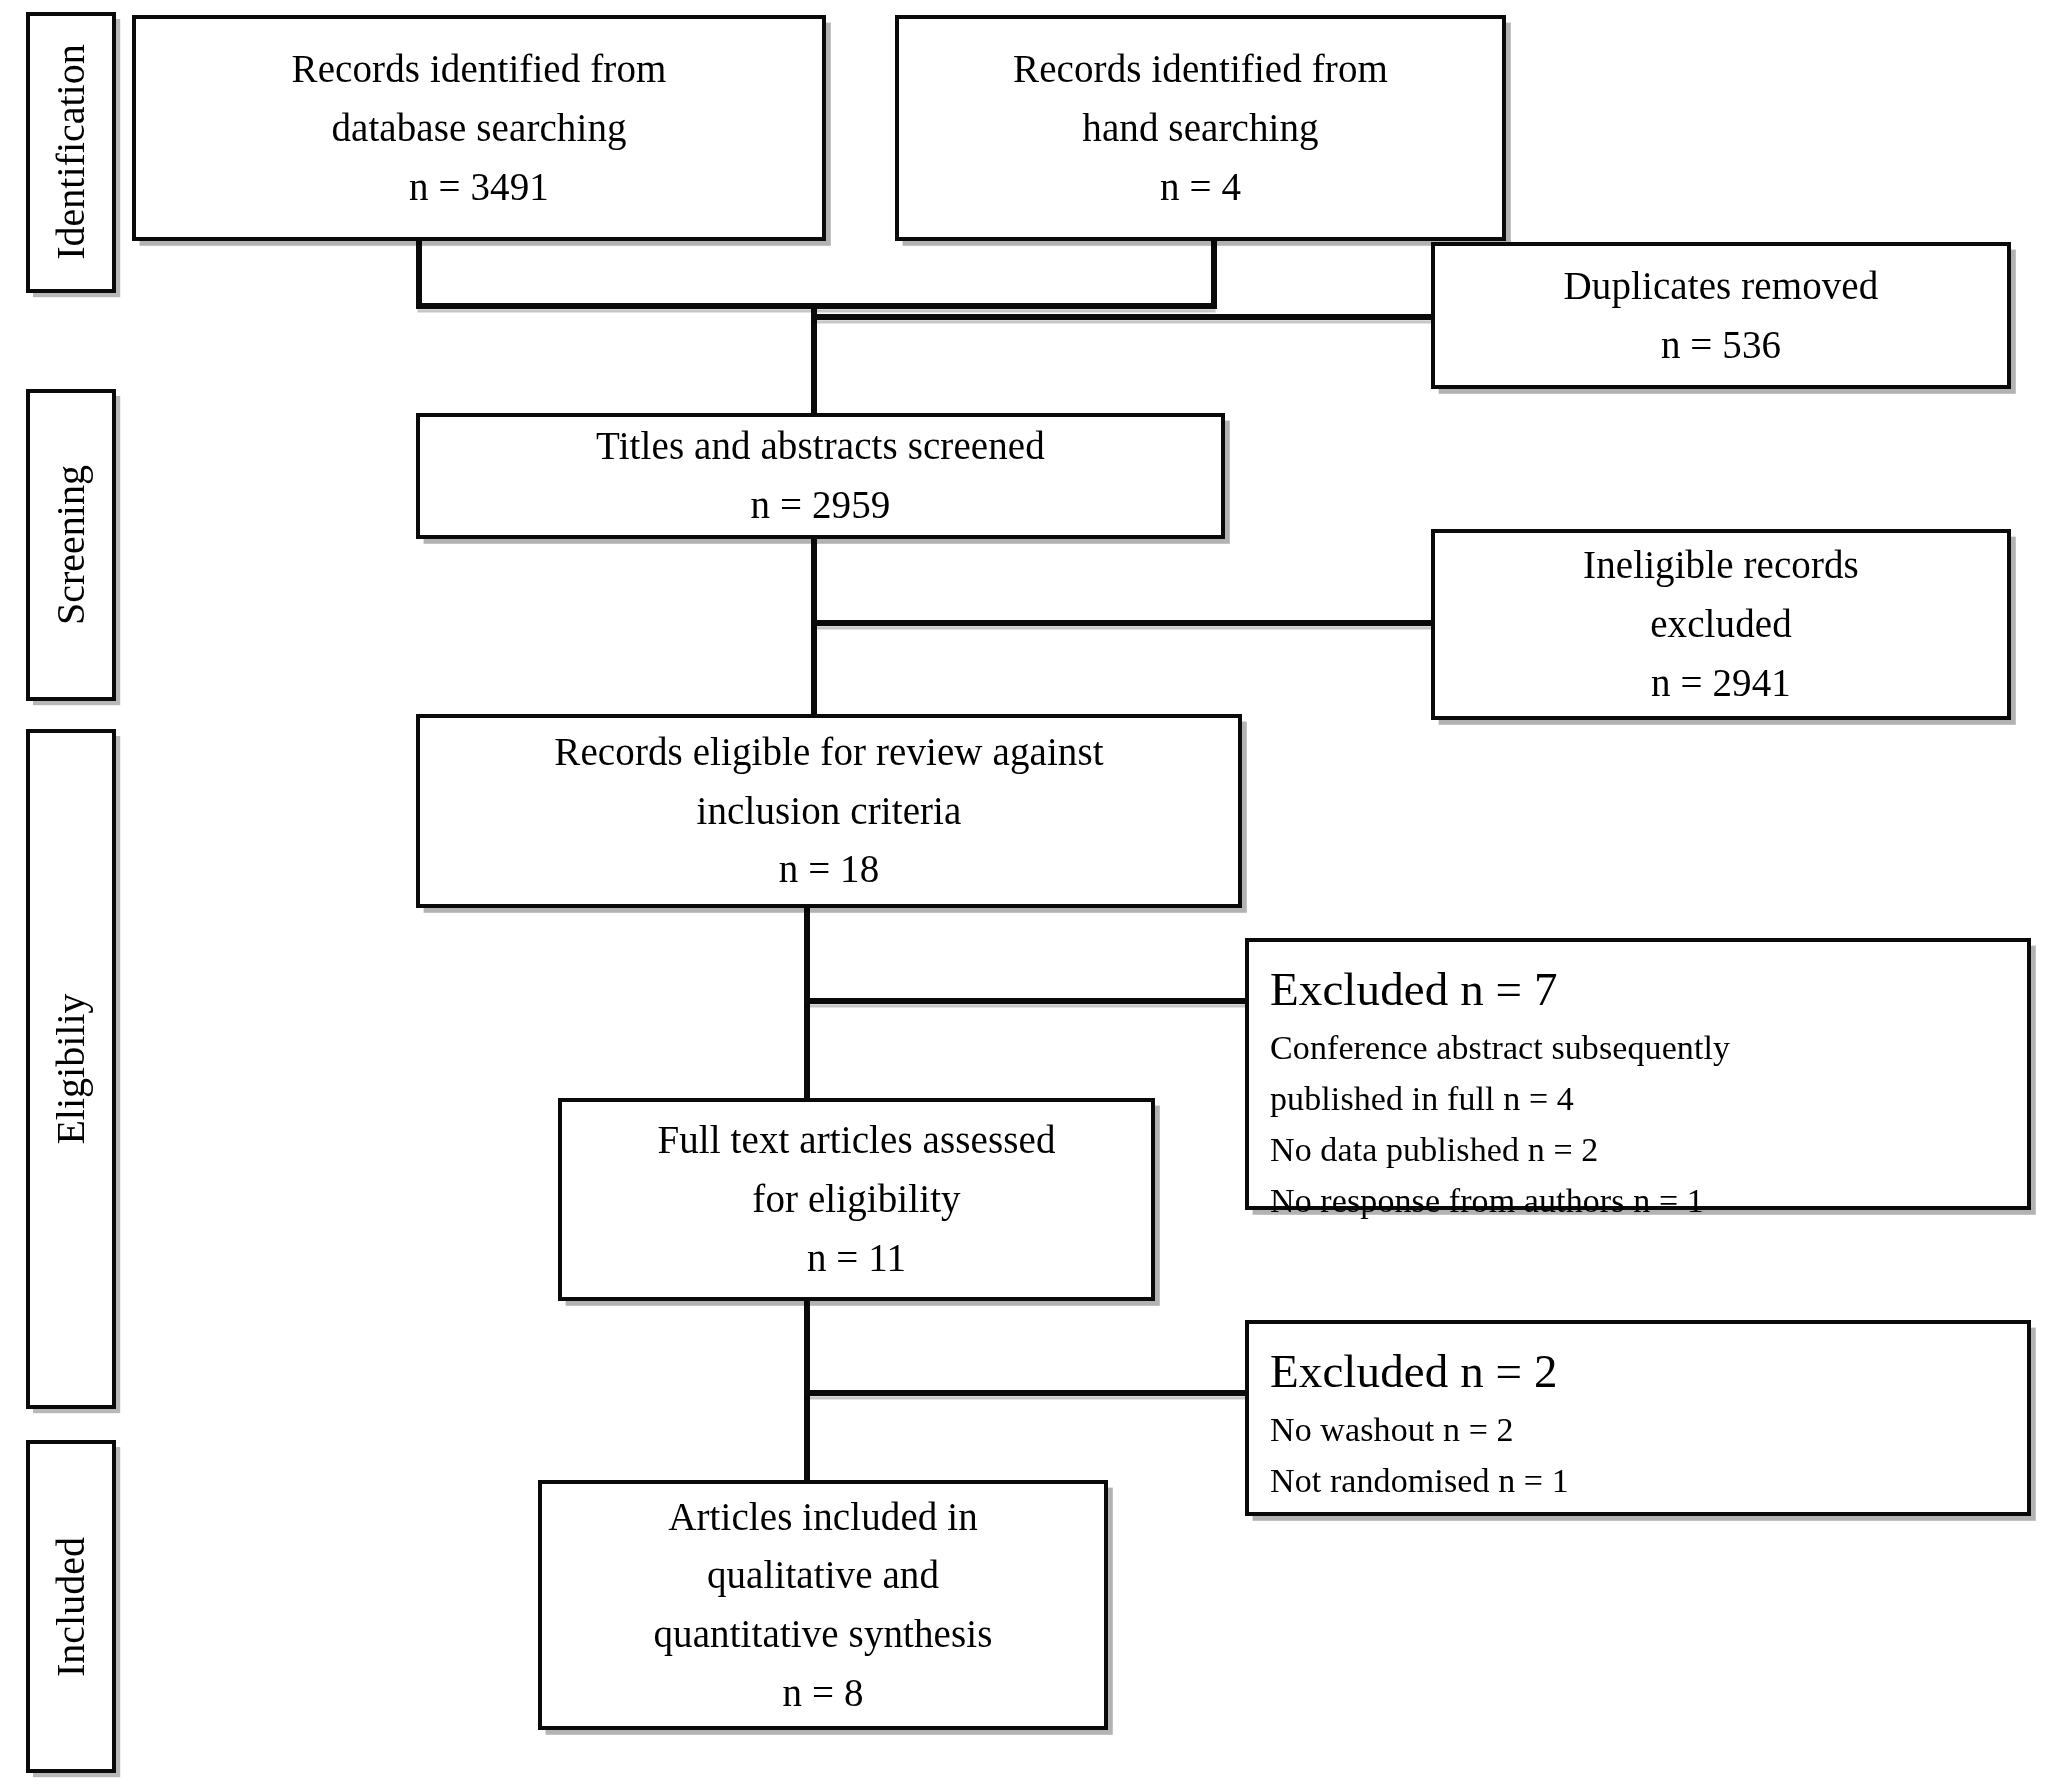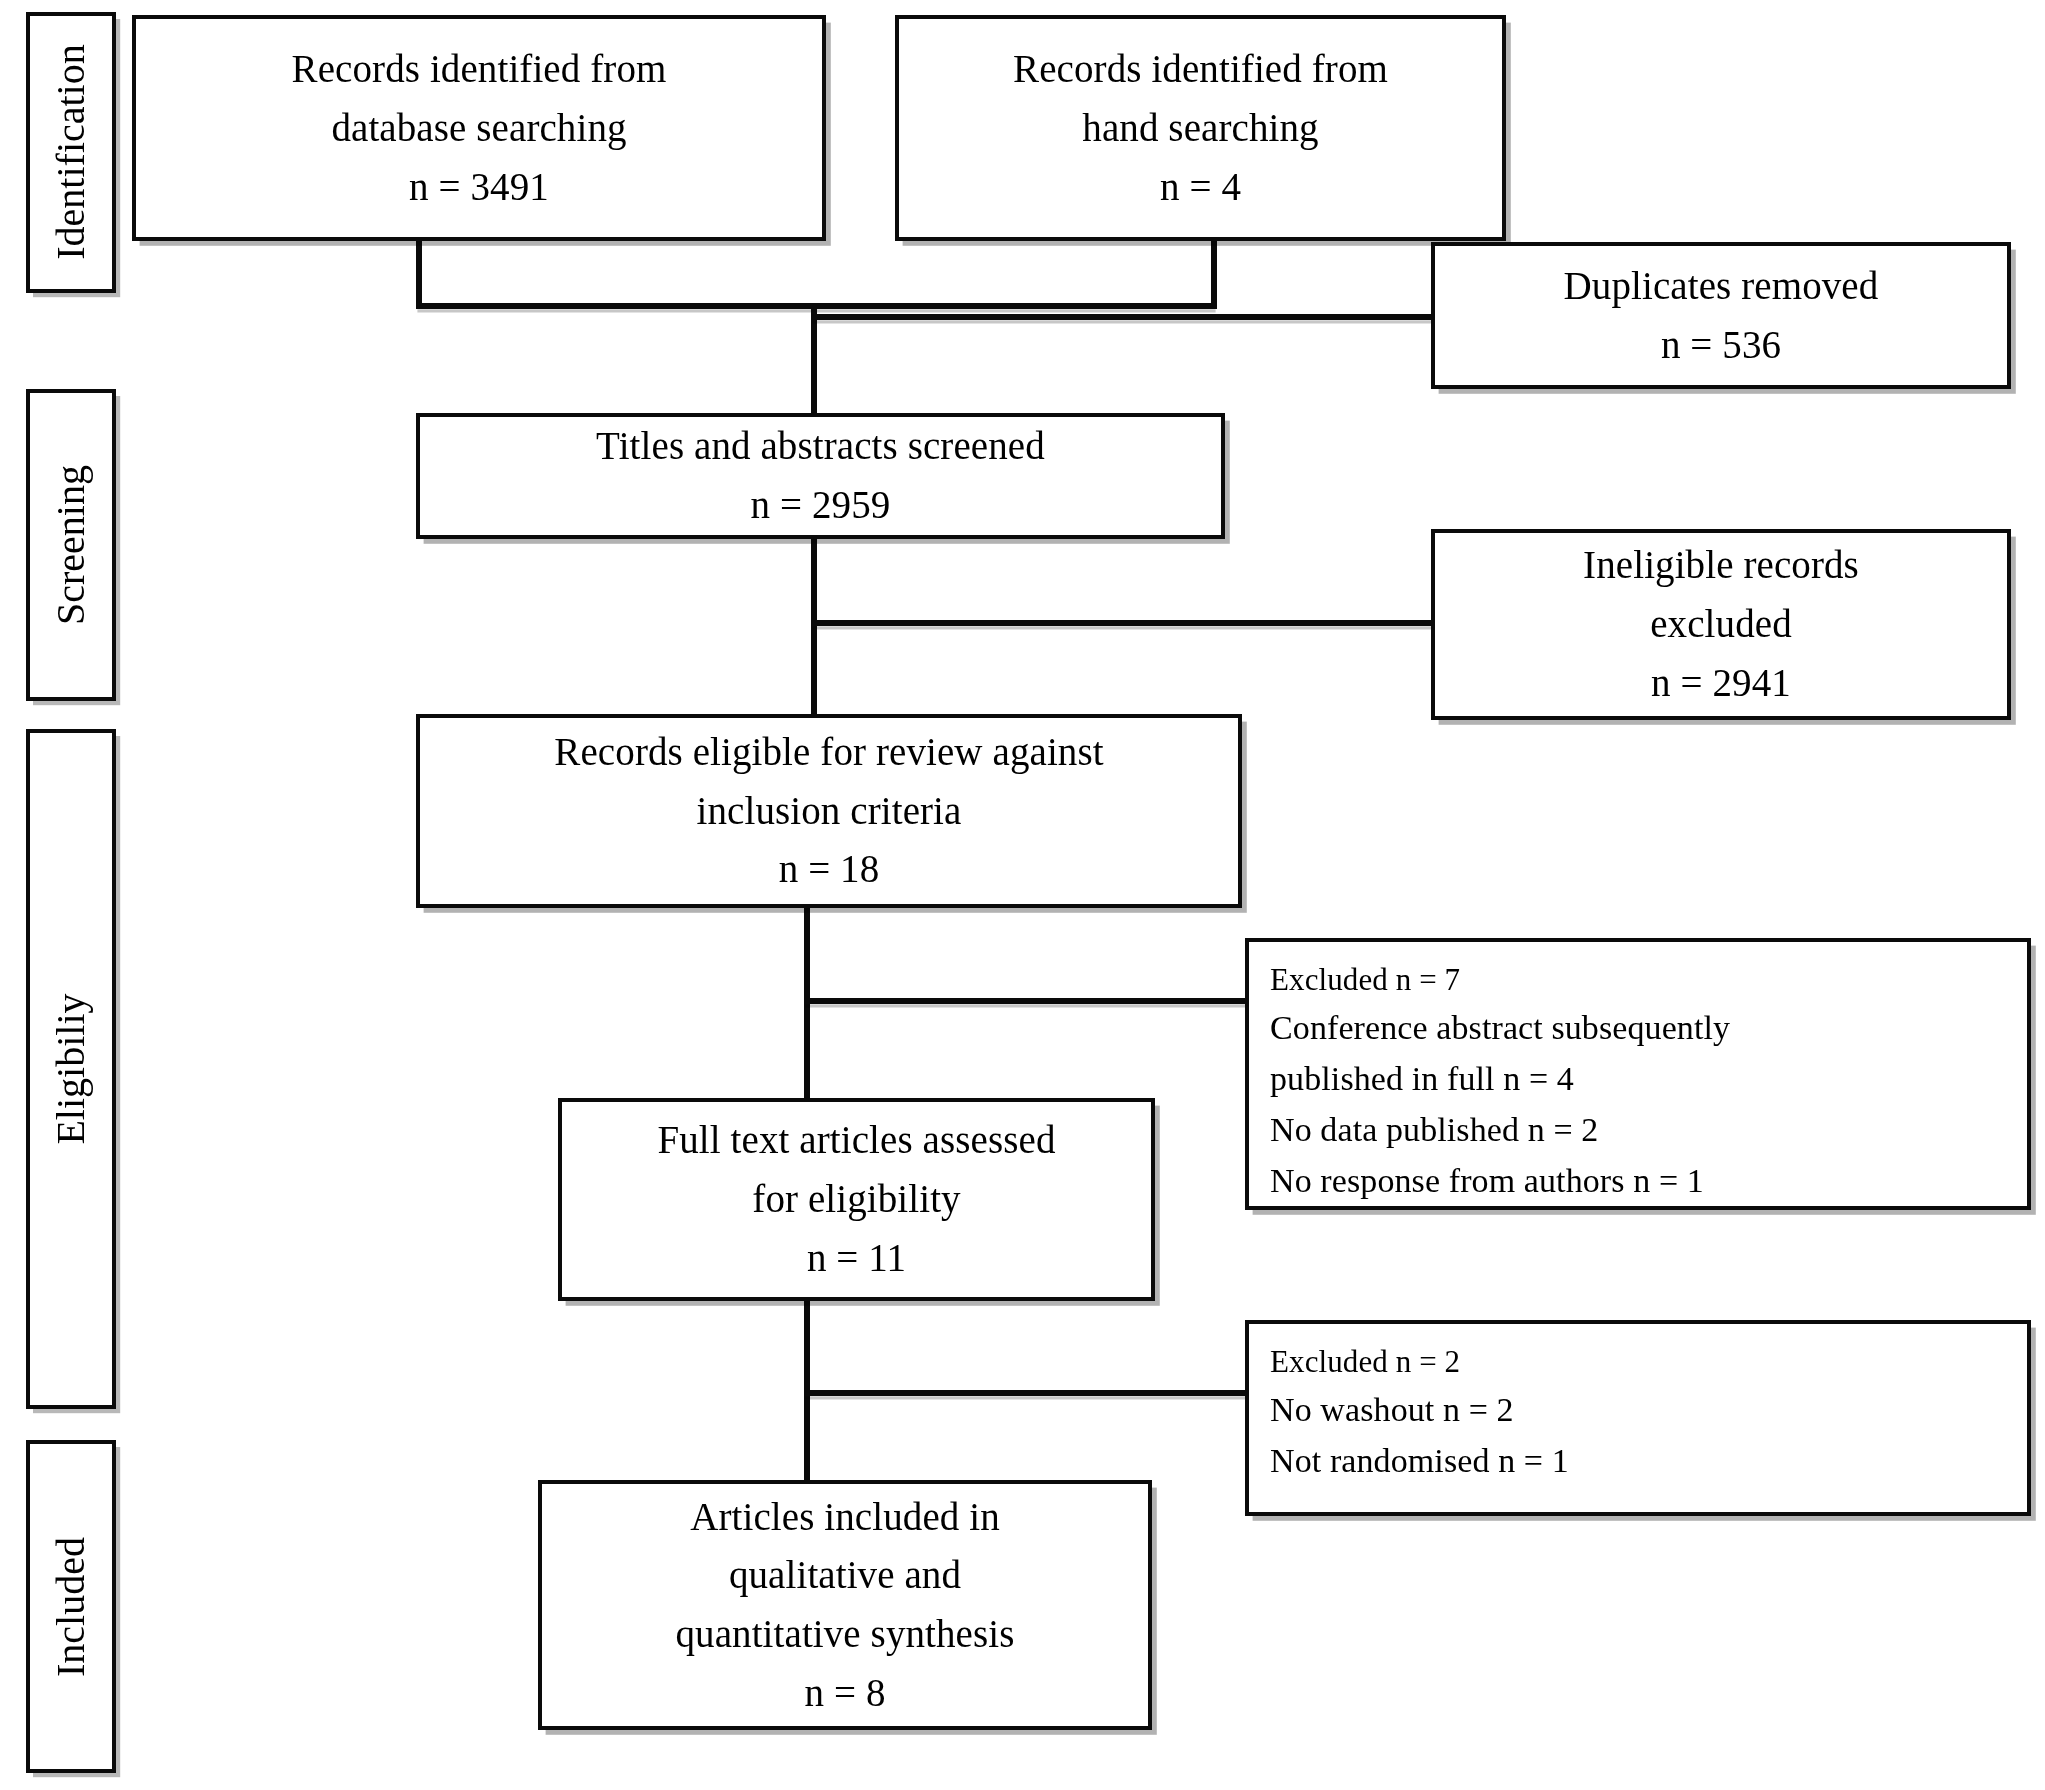--- a/index.html
+++ b/index.html
@@ -58,21 +58,21 @@
   }
 
   
   .box.detail {
     align-items: flex-start;
     justify-content: flex-start;
     text-align: left;
     padding: 18px 14px 14px 21px;
     line-height: 1.26;
   }
-  .box.detail .head { display: block; font-size: 31px; white-space: nowrap; text-align: center; }
+  .box.detail .head { display: block; font-size: 47px; white-space: nowrap; text-align: center; }
   .box.detail .sub  { display: block; font-size: 34px; white-space: nowrap; }
 
   
   .hline, .vline {
     position: absolute;
     background: #0a0a0a;
     z-index: 2;
   }
   .hline { height: 6.2px; }
   .vline { width: 6.2px; }
@@ -166,21 +166,21 @@
     <span class="ln">for eligibility</span>
     <span class="ln">n = 11</span>
   </div>
 
   <div class="box detail" style="left:1245px; top:1320px; width:786px; height:196px;">
     <span class="head">Excluded n = 2</span>
     <span class="sub">No washout n = 2</span>
     <span class="sub">Not randomised n = 1</span>
   </div>
 
-  <div class="box" style="left:538px; top:1480px; width:614px; height:250px;">
+  <div class="box" style="left:538px; top:1480px; width:570px; height:250px;">
     <span class="ln">Articles included in</span>
     <span class="ln">qualitative and</span>
     <span class="ln">quantitative synthesis</span>
     <span class="ln">n = 8</span>
   </div>
 
 </div>
 
 
 </body></html>

